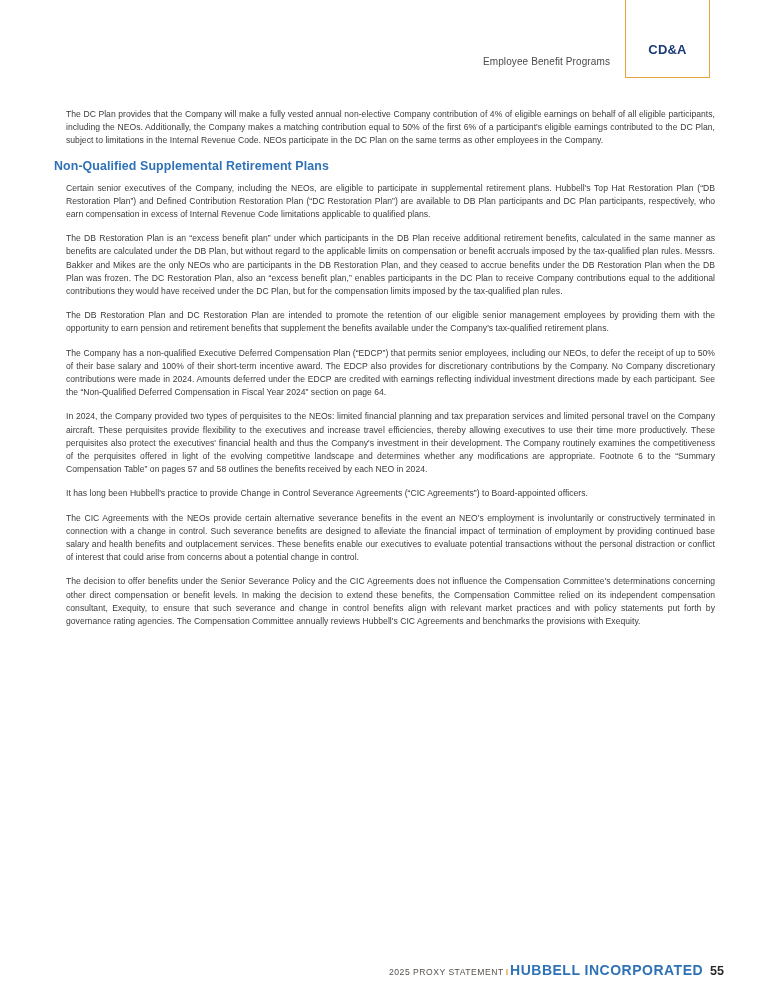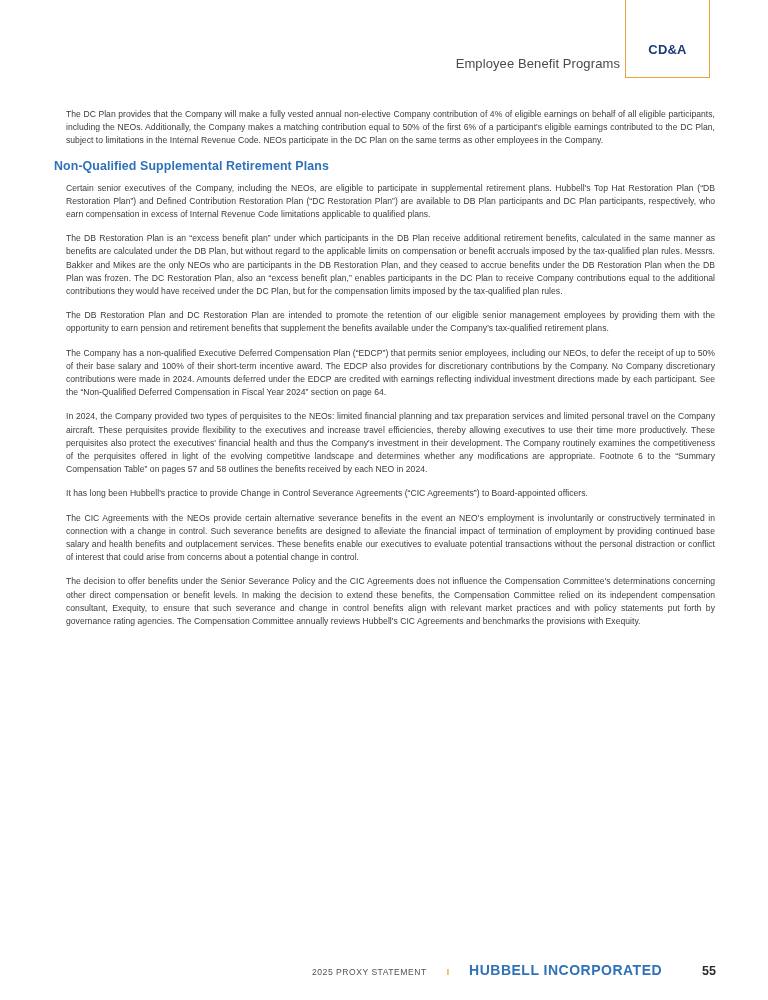--- a/index.html
+++ b/index.html
@@ -37,22 +37,22 @@
   .header-tab-label {
     font-size: 13px;
     font-weight: bold;
     color: #1b3a7a;
     letter-spacing: 0.2px;
     text-align: center;
   }
   .running-head {
     position: absolute;
     top: 56px;
-    right: 148px;
-    font-size: 13px;
+    right: 158px;
+    font-size: 10px;
     color: #4a4a4a;
     letter-spacing: 0.1px;
   }
 
   
   .content {
     position: absolute;
     top: 108px;
     left: 54px;
     width: 661px;
@@ -79,24 +79,24 @@
     font-size: 14.5px;
     font-weight: bold;
     color: #2b2b2b;
     letter-spacing: 0.1px;
   }
 
   
   .footer {
     position: absolute;
     bottom: 22px;
-    right: 52px;
+    right: 44px;
     display: flex;
     align-items: baseline;
-    gap: 20px;
+    gap: 2px;
   }
   .footer-proxy {
     font-size: 8.6px;
     color: #55514e;
     letter-spacing: 0.5px;
   }
   .footer-sep {
     font-size: 8.6px;
     color: #e8a33d;
     font-weight: bold;
@@ -104,21 +104,21 @@
   .footer-company {
     font-size: 14px;
     color: #2f72b7;
     font-weight: bold;
     letter-spacing: 0.5px;
   }
   .footer-page {
     font-size: 12.5px;
     font-weight: bold;
     color: #2b2b2b;
-    margin-left: 20px;
+    margin-left: 5px;
   }
 </style>
 </head>
 <body>
 
 <div class="page">
 
   <div class="running-head">Employee Benefit Programs</div>
 
   <div class="header-tab">

